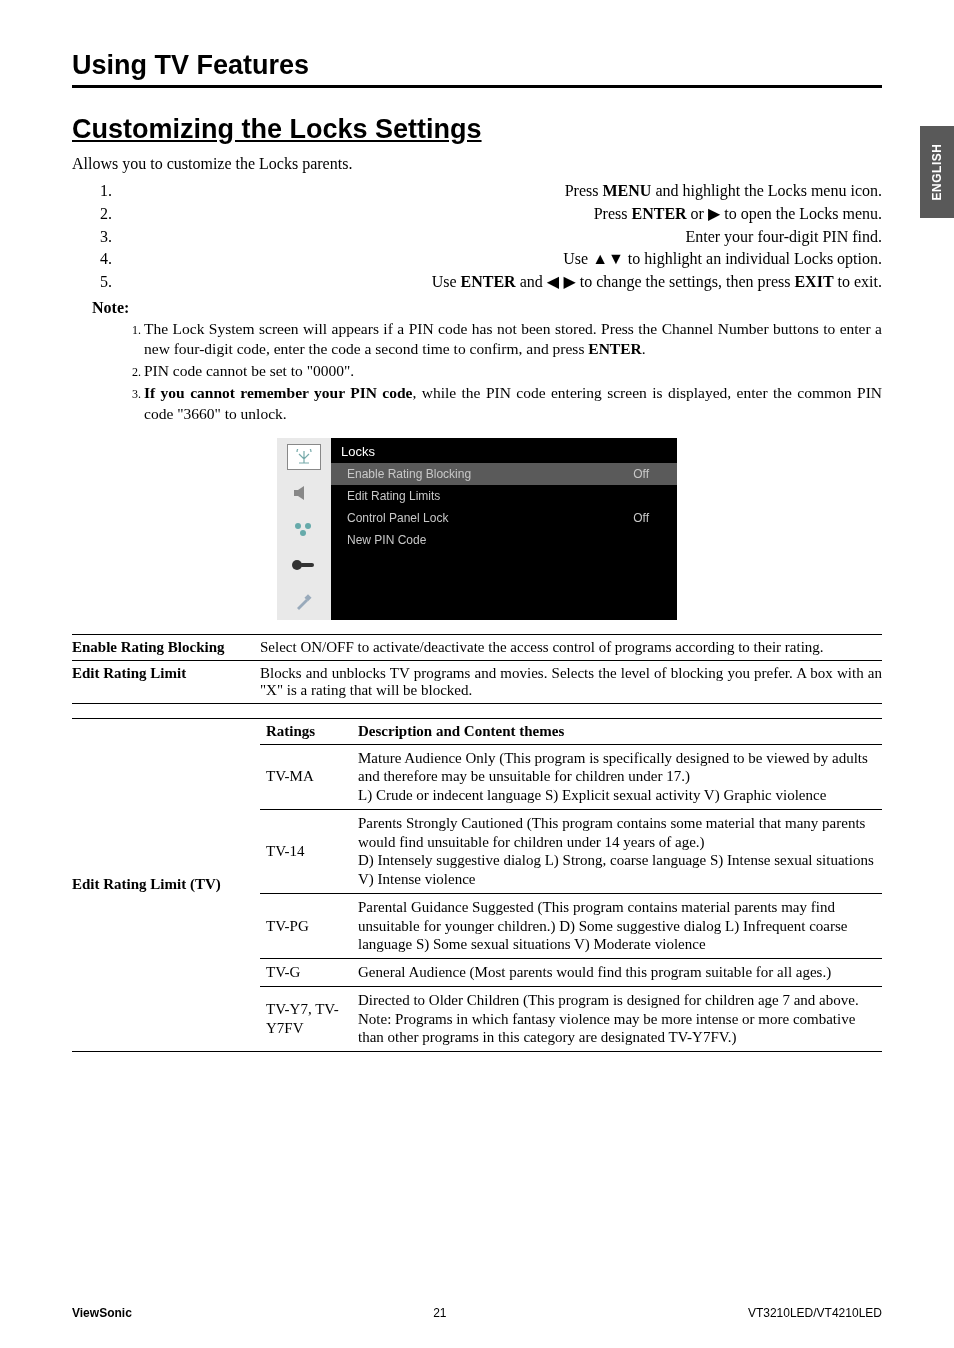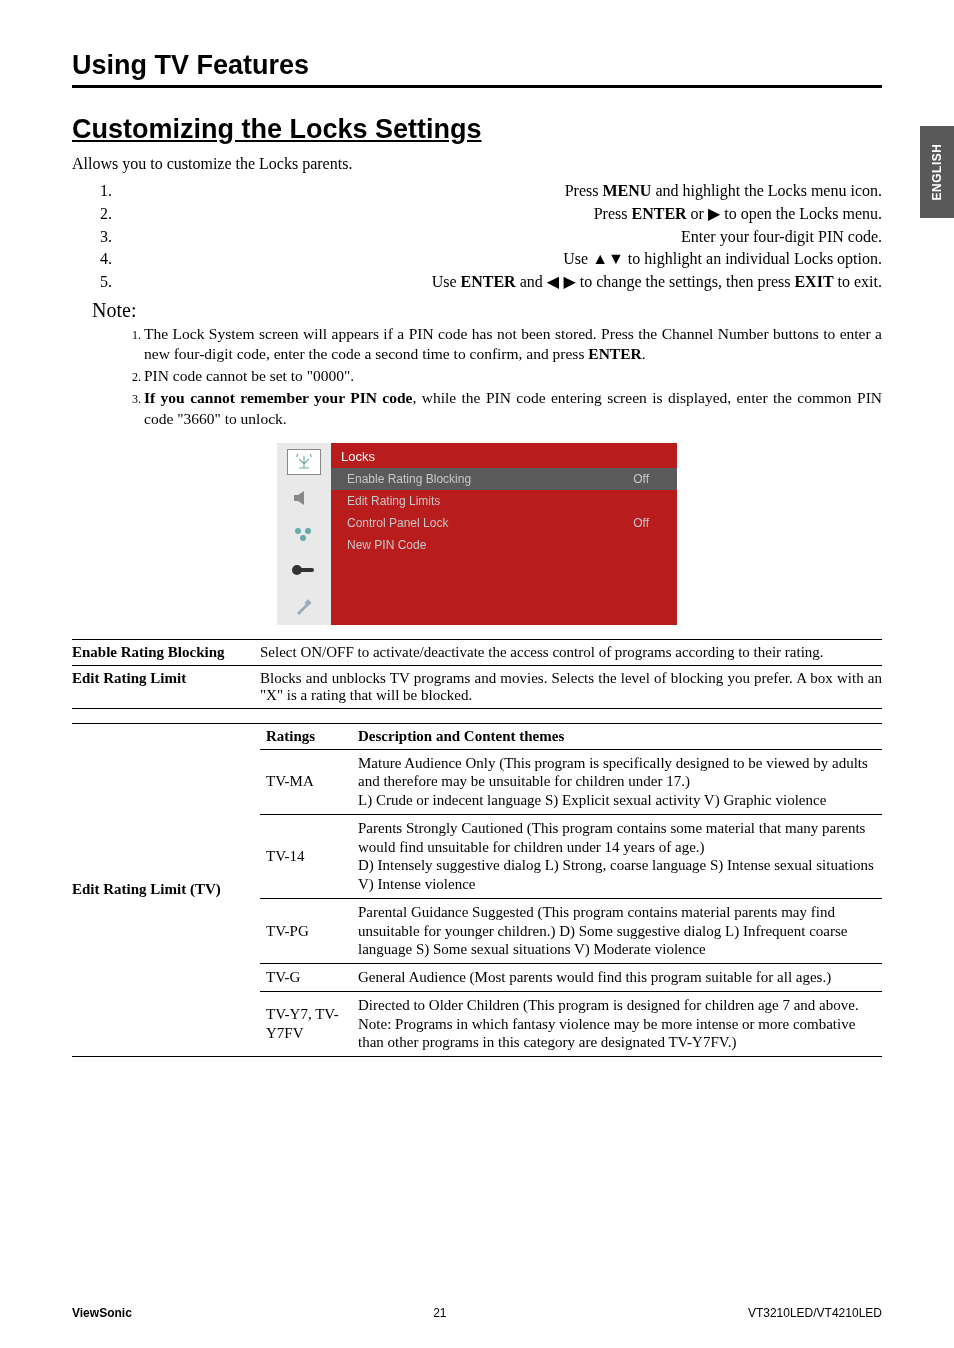--- a/index.html
+++ b/index.html
@@ -53,22 +53,22 @@
     font-size: 16px;
     margin-bottom: 8px;
   }
   ol.steps {
     list-style: decimal;
     margin-left: 44px;
     font-size: 16px;
   }
   ol.steps li { margin: 2px 0; line-height: 1.3; text-align: right; }
   .note-label {
-    font-weight: normal;
-    font-size: 20px;
+    font-weight: bold;
+    font-size: 16px;
     margin-top: 6px;
     margin-left: 20px;
     margin-bottom: 2px;
   }
   ol.notes {
     list-style: decimal;
     margin-left: 72px;
     font-size: 16px;
   }
   ol.notes li {
@@ -105,21 +105,21 @@
   .icon-plain {
     width: 34px;
     height: 26px;
     display: flex;
     align-items: center;
     justify-content: center;
     color: #666;
   }
   .menu-panel {
     flex: 1;
-    background: #b91c1c;
+    background: #000000;
     color: #c8c8c8;
     font-family: Arial, Helvetica, sans-serif;
     font-size: 12px;
     padding-bottom: 40px;
   }
   .menu-panel .hdr {
     color: #fff;
     padding: 6px 10px 4px 10px;
     font-size: 13px;
   }
@@ -210,21 +210,21 @@
 <div class="section-title">Customizing the Locks Settings</div>
 <p class="intro">Allows you to customize the Locks parents.</p>
 
 <ol class="steps">
   <li>
     <span>Press </span><span class="bold">MENU</span><span> and highlight the Locks menu icon.</span>
   </li>
   <li>
     <span>Press </span><span class="bold">ENTER</span><span> or </span><span class="tri">▶</span><span> to open the Locks menu.</span>
   </li>
-  <li>Enter your four-digit PIN code.</li>
+  <li>Enter your four-digit PIN find.</li>
   <li>
     <span>Use </span><span class="tri">▲▼</span><span> to highlight an individual Locks option.</span>
   </li>
   <li>
     <span>Use </span><span class="bold">ENTER</span><span> and </span><span class="tri">◀ ▶</span><span> to change the settings, then press </span><span class="bold">EXIT</span><span> to exit.</span>
   </li>
 </ol>
 
 <div class="note-label">Note:</div>
 <ol class="notes">

